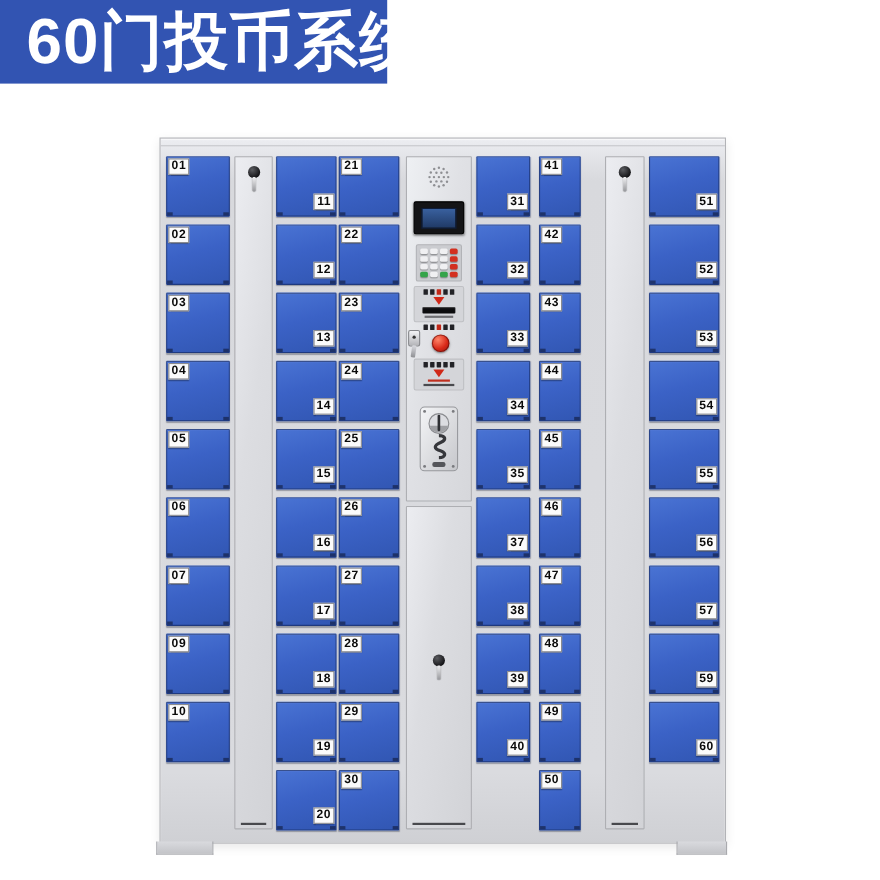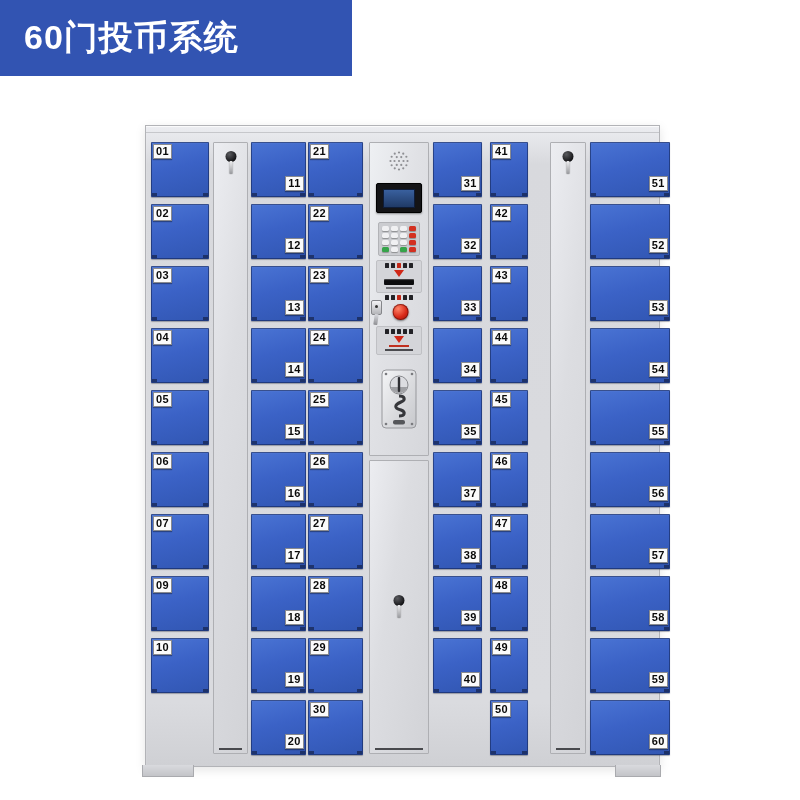--- a/index.html
+++ b/index.html
@@ -2,39 +2,39 @@
 <html><head>
 <meta charset="utf-8">
 <style>
   html,body{margin:0;padding:0;background:#ffffff;}
   #stage{position:relative;width:800px;height:800px;background:#ffffff;overflow:hidden;
          font-family:"Liberation Sans","DejaVu Sans",sans-serif;}
 
   
   .banner{position:absolute;left:0;top:0;width:352px;height:76px;background:#3254b2;
           display:flex;align-items:center;padding-left:24px;box-sizing:border-box;}
-  .banner-title{color:#ffffff;font-size:34px;font-weight:bold;letter-spacing:1px;white-space:nowrap;}
+  .banner-title{color:#ffffff;font-size:58px;font-weight:bold;letter-spacing:1px;white-space:nowrap;}
 
   
   .cabinet{position:absolute;left:145px;top:125px;width:513px;height:640px;
            background:linear-gradient(#ecedf1,#d8d9dd 6%,#dadbdf 90%,#cfd0d4);
            border:1px solid #b2b3b7;box-shadow:0 3px 10px rgba(0,0,0,.10), inset 0 1px 1px rgba(255,255,255,.8);}
   .cabinet::before{content:'';position:absolute;top:6px;left:0;right:0;height:1px;background:#c6c7cb;}
   .foot{position:absolute;height:11px;background:linear-gradient(#d9dade,#c3c4c8);
         border:1px solid #a9aaae;border-top:none;}
   .foot.l{left:-4px;bottom:-11px;width:50px;}
   .foot.r{right:-2px;bottom:-11px;width:44px;}
 
   
   .col{position:absolute;top:0;bottom:0;text-align:center;}
   .c1{left:5px;width:58px;}   .t1{left:67px;width:35px;}
   .c2{left:105px;width:55px;} .c3{left:162px;width:55px;}
   .ctrl{left:223px;width:60px;}
   .c4{left:287px;width:49px;} .c5{left:344px;width:38px;}
-  .t2{left:404px;width:36px;} .c6{left:444px;width:80px;}
+  .t2{left:404px;width:36px;} .c6{left:444px;width:64px;}
 
   .doors-col{display:flex;flex-direction:column;gap:7px;padding-top:16px;box-sizing:border-box;}
   .door{position:relative;height:55px;flex:0 0 55px;border-radius:1px;
         background:linear-gradient(165deg,#4a74d4,#3b62c6 45%,#3156b2);
         box-shadow:inset 0 0 0 1px rgba(18,36,88,.6), inset 0 1px 1px rgba(255,255,255,.25), 0 1px 1px rgba(70,75,90,.45);}
   .door::before{content:'';position:absolute;left:1px;bottom:1px;width:5px;height:3px;background:rgba(8,12,30,.5);}
   .door::after{content:'';position:absolute;right:1px;bottom:1px;width:5px;height:3px;background:rgba(8,12,30,.5);}
   .plate{position:absolute;top:2px;font-size:11px;line-height:13px;font-weight:bold;color:#0a0a0a;
          background:#fbfbfb;border:1px solid #8a8b8f;padding:0 2px;letter-spacing:.5px;
          box-shadow:0 1px 1px rgba(0,0,0,.35);}
@@ -403,23 +403,20 @@
         <div class="door side-right">
           <span class="plate">55</span>
         </div>
         <div class="door side-right">
           <span class="plate">56</span>
         </div>
         <div class="door side-right">
           <span class="plate">57</span>
         </div>
         <div class="door side-right">
-          <span class="plate">58</span>
-        </div>
-        <div class="door side-right">
           <span class="plate">59</span>
         </div>
         <div class="door side-right">
           <span class="plate">60</span>
         </div>
       </div>
 
     <div class="foot l"></div>
     <div class="foot r"></div>
   </div>

